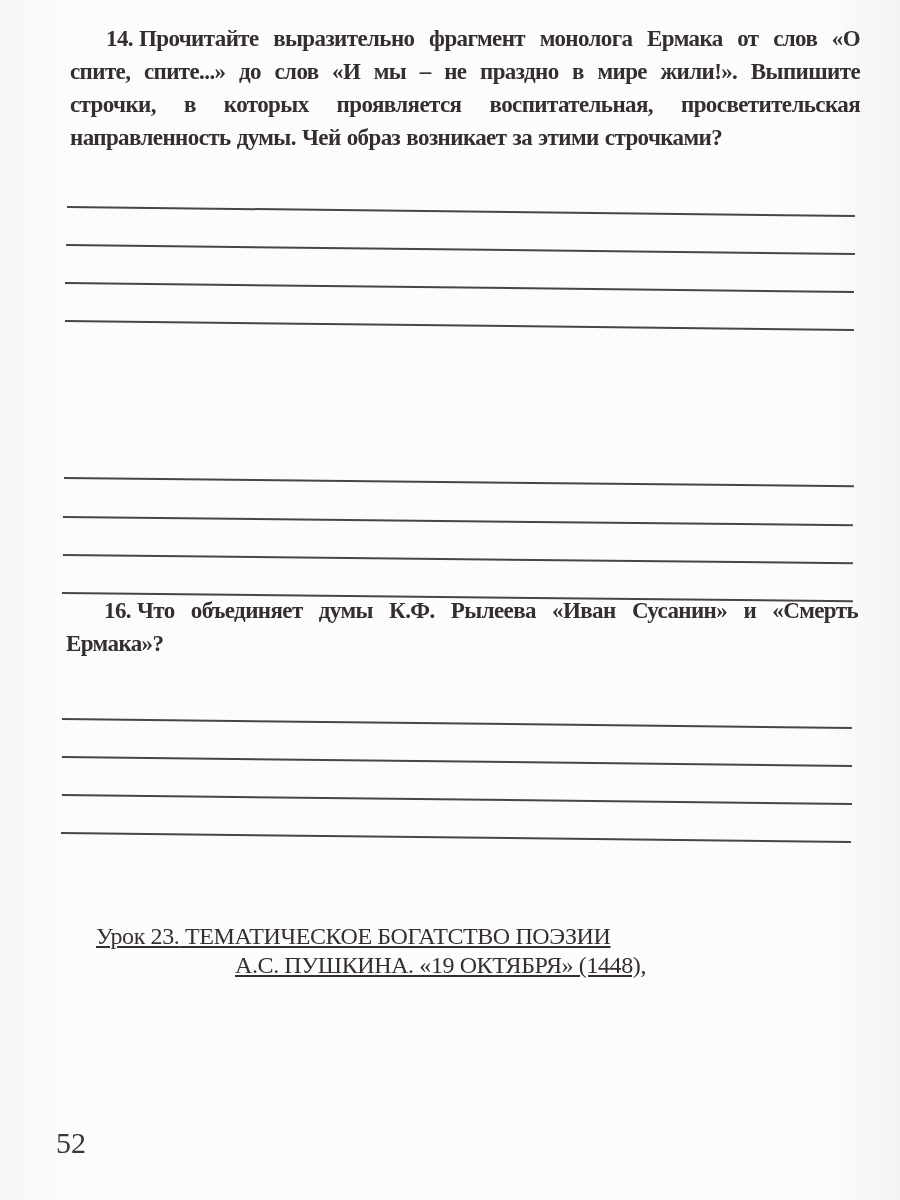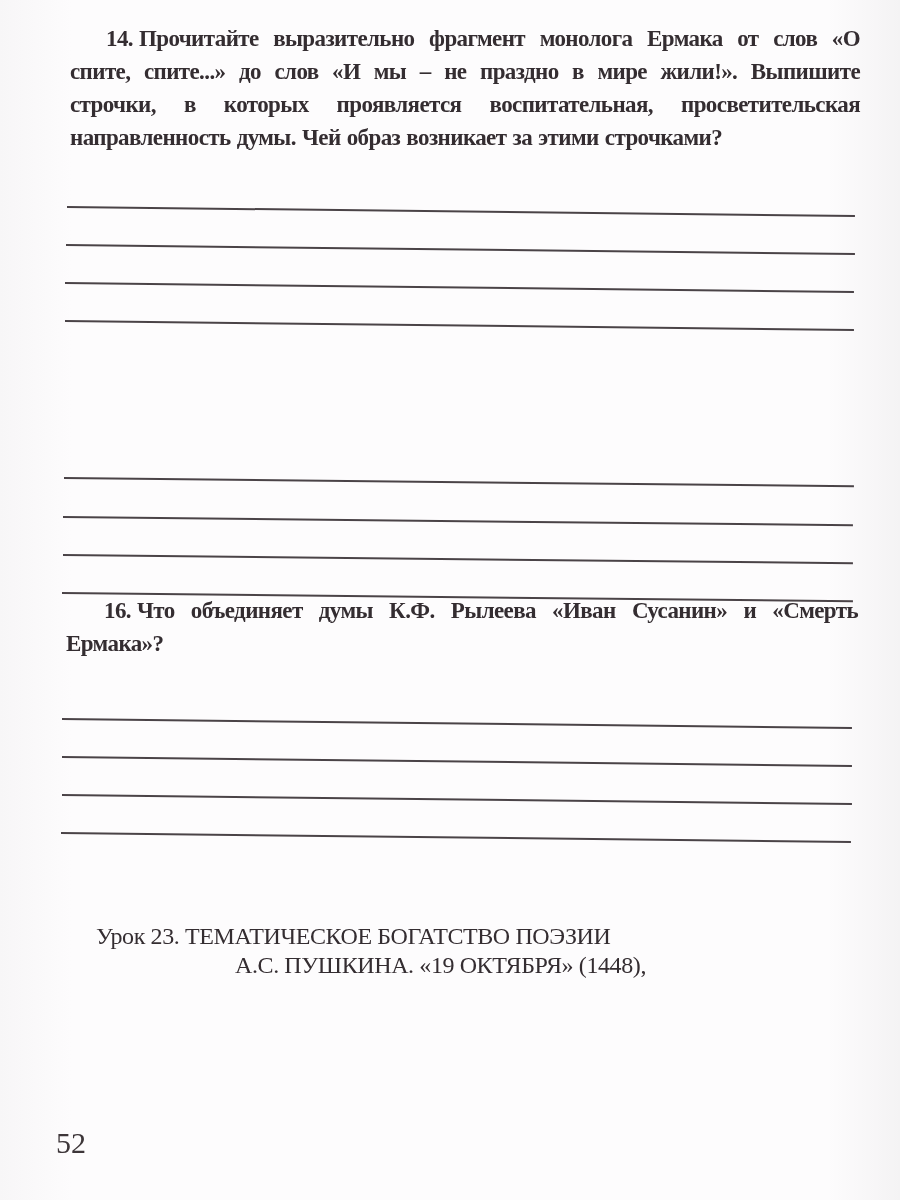--- a/index.html
+++ b/index.html
@@ -52,21 +52,21 @@
       left: 96px;
       top: 922px;
       width: 700px;
       font-family: "Liberation Serif", "DejaVu Serif", serif;
       font-weight: normal;
       font-size: 24px;
       line-height: 29px;
       letter-spacing: -0.4px;
       color: #342d31;
     }
-    .lesson-heading .row { display: block; white-space: nowrap; }
+    .lesson-heading .row { display: block; white-space: nowrap; text-decoration: underline; }
     .lesson-heading .row.indent { padding-left: 139px; }
 
     .page-number {
       position: absolute;
       left: 56px;
       top: 1126px;
       font-family: "Liberation Serif", "DejaVu Serif", serif;
       font-size: 30px;
       color: #3d3639;
     }

